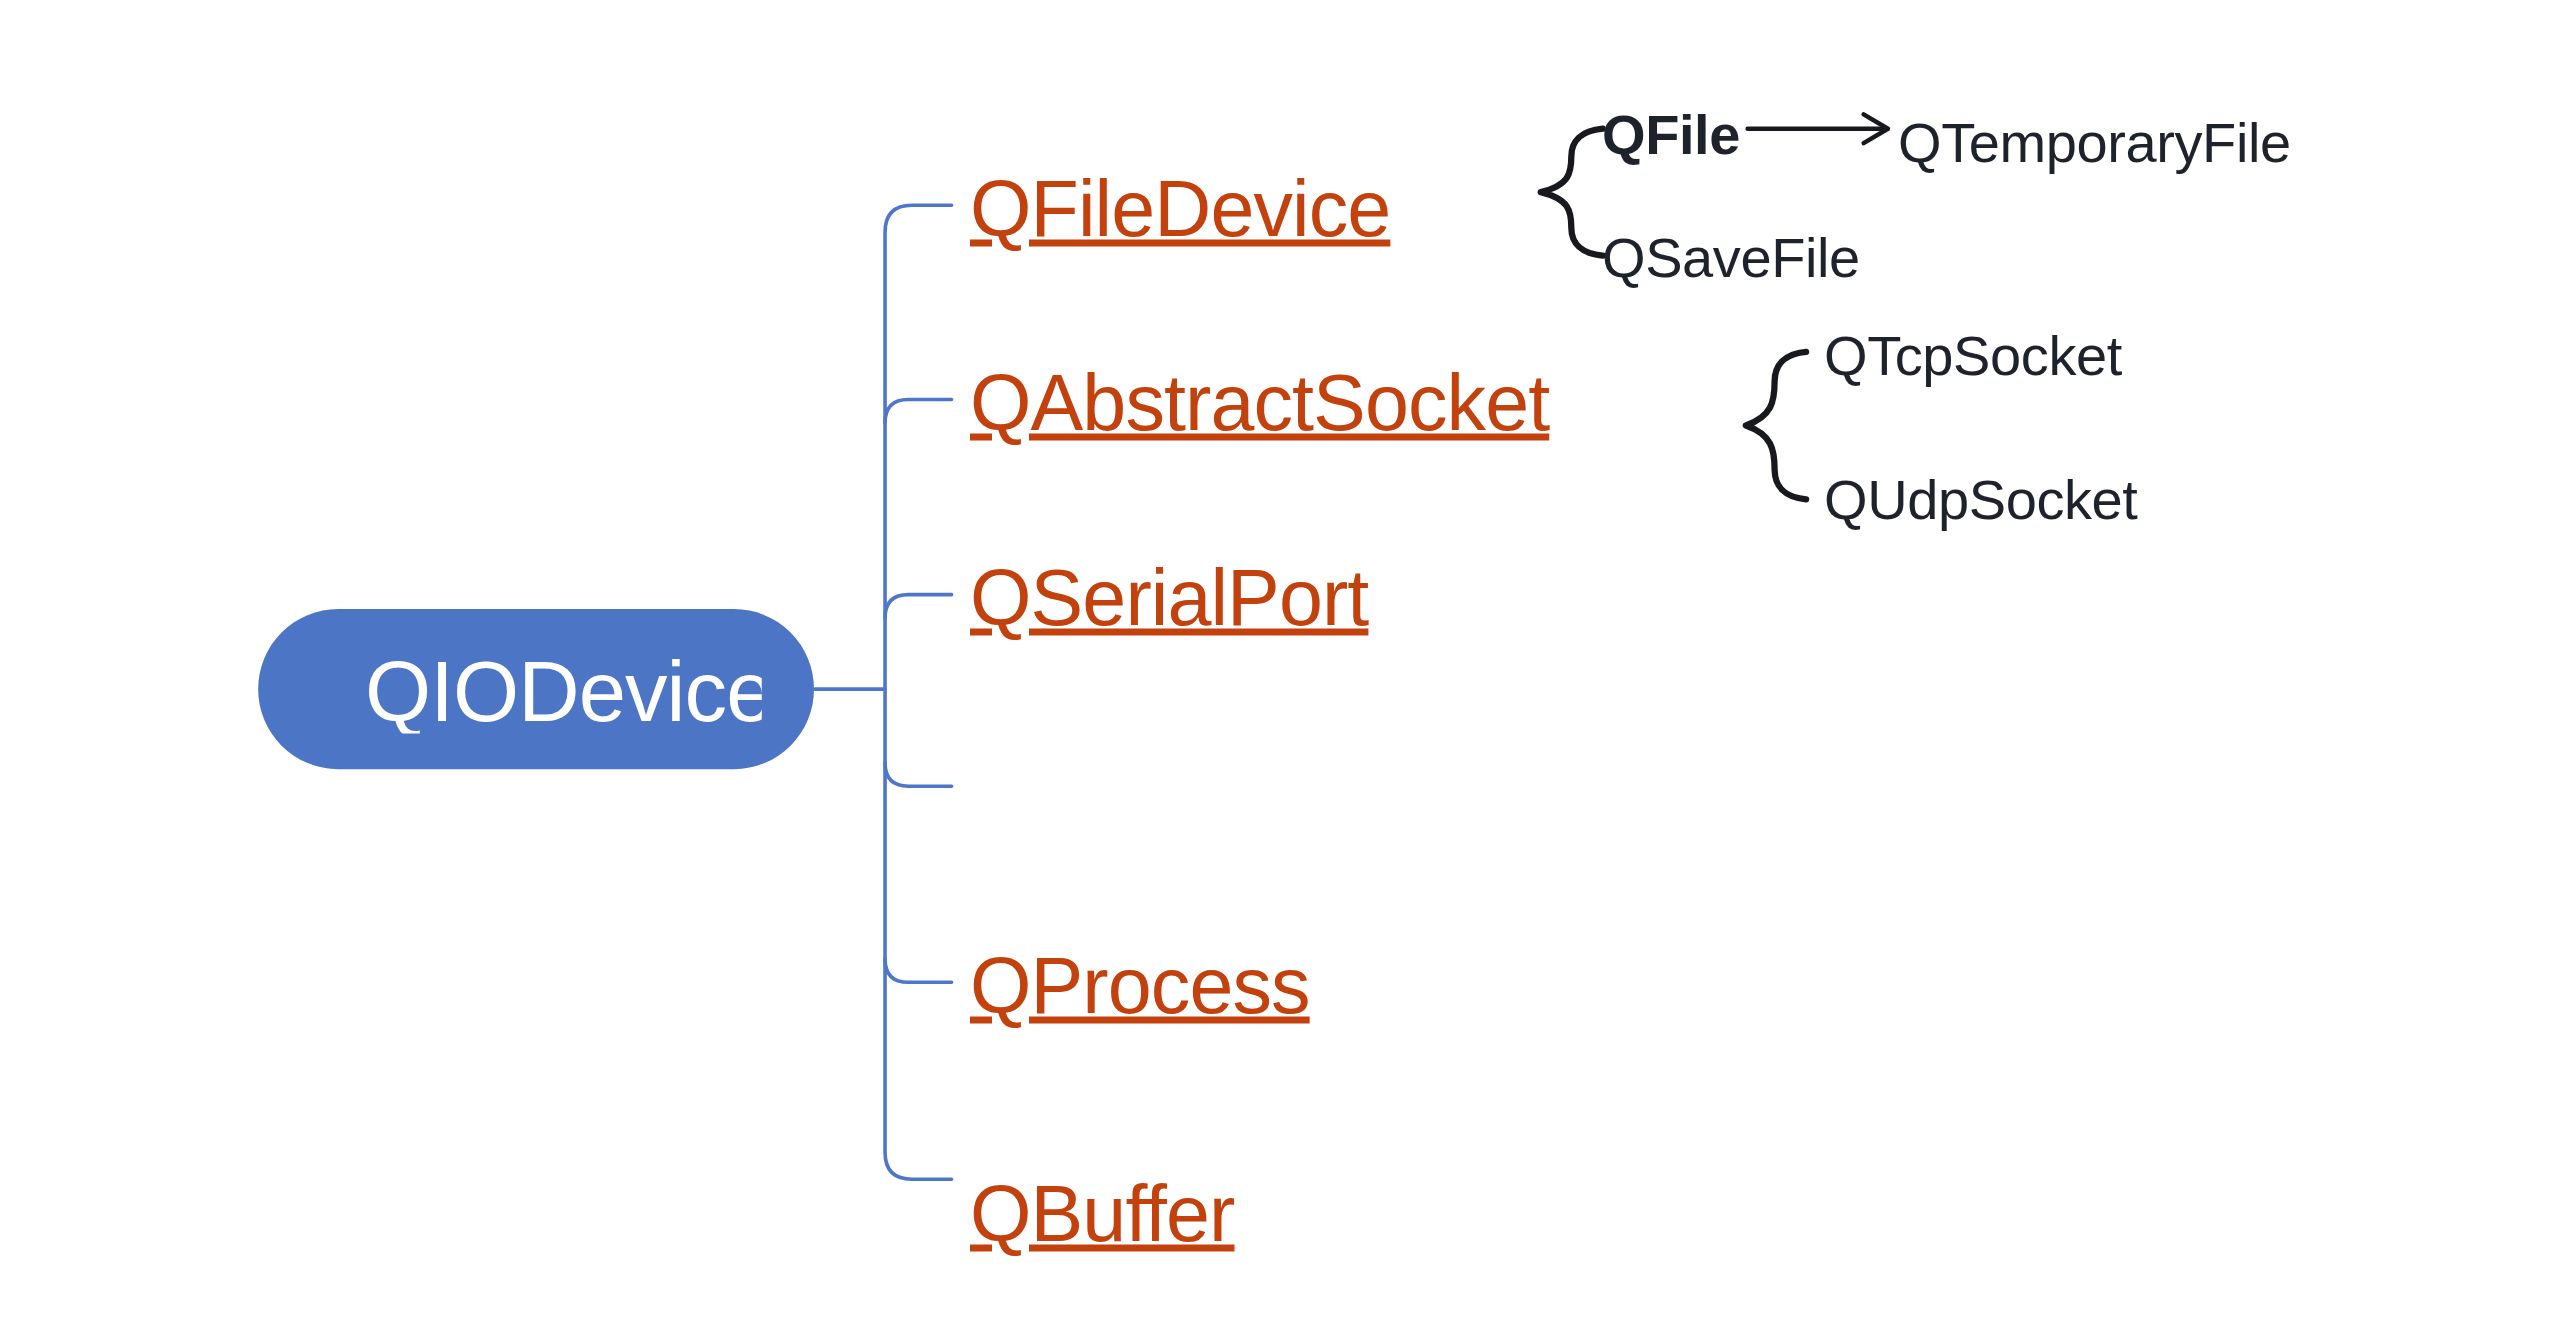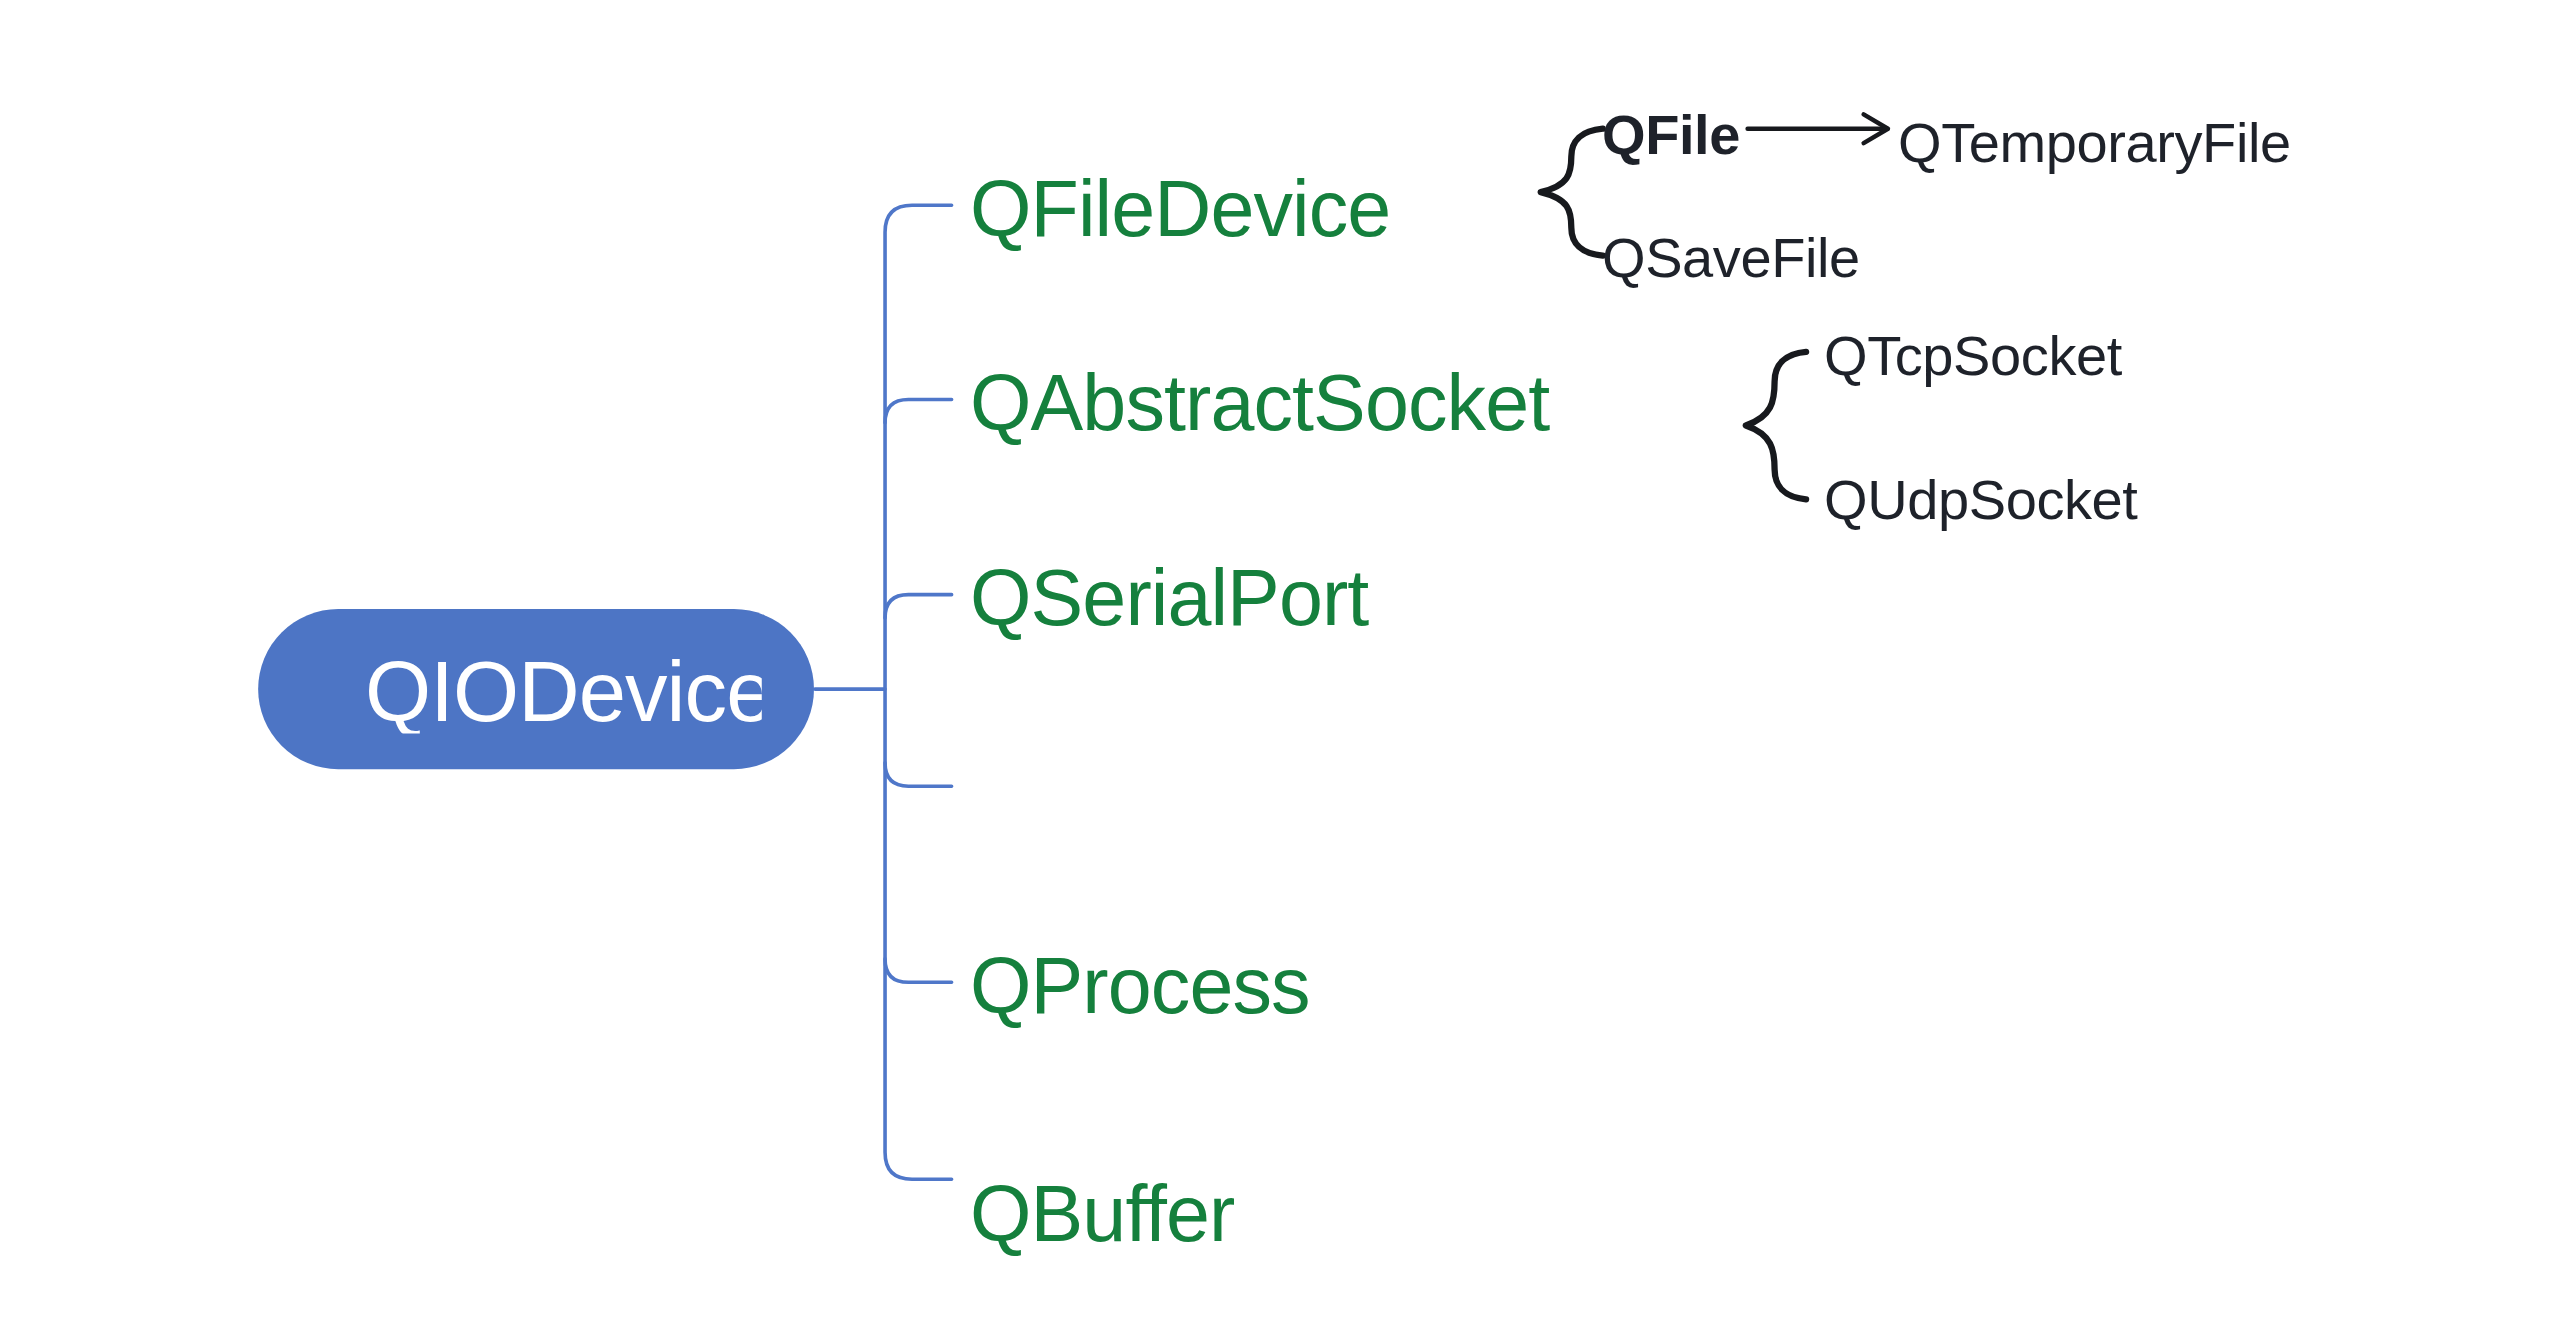--- a/index.html
+++ b/index.html
@@ -10,21 +10,21 @@
     overflow:hidden;
     font-family:"Liberation Sans", sans-serif;
   }
   .layer{position:absolute;left:0;top:0;}
   .lbl{
     position:absolute;
     transform:translateY(-50%);
     white-space:nowrap;
     line-height:1;
   }
-  .lbl-main{font-size:79px;color:#15803d;letter-spacing:-0.9px;}
+  .lbl-main{font-size:79px;color:#c2410c;letter-spacing:-0.9px;text-decoration:underline;}
   .lbl-sub{font-size:56px;color:#1e222a;letter-spacing:-0.4px;}
   .root-label{
     font-size:85px;
     color:#ffffff;
     letter-spacing:-0.9px;
     clip-path:inset(0 10.8px 0 0); 
   }
 </style>
 </head>
 <body>

